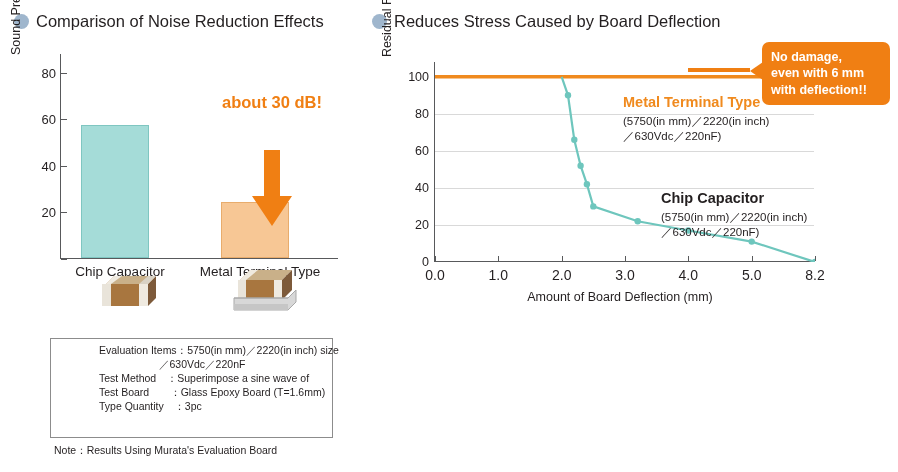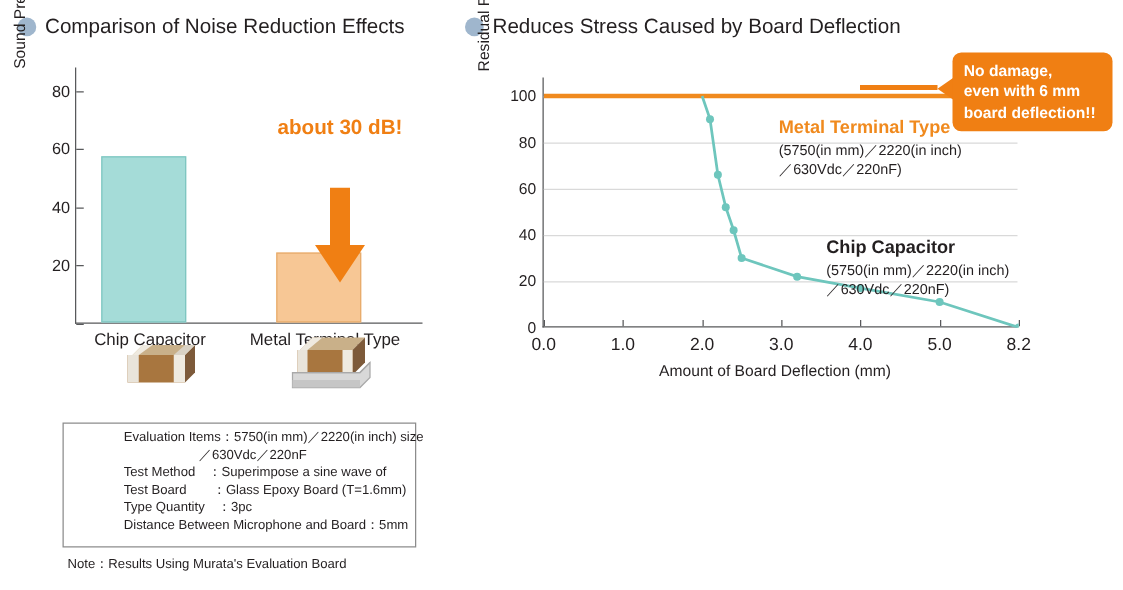--- a/index.html
+++ b/index.html
@@ -404,24 +404,20 @@
       <span class="note-key">Test Method　：</span>
       <span class="note-val">Superimpose a sine wave of</span>
     </div>
     <div class="note-row">
       <span class="note-key">Test Board　　：</span>
       <span class="note-val">Glass Epoxy Board (T=1.6mm)</span>
     </div>
     <div class="note-row">
       <span class="note-key">Type Quantity　：</span>
       <span class="note-val">3pc</span>
-    </div>
-    <div class="note-row">
-      <span class="note-key">Distance Between Microphone and Board：</span>
-      <span class="note-val">5mm</span>
     </div>
   </div>
   <div id="note-footer">Note：Results Using Murata's Evaluation Board</div>
 
   <div id="right-panel">
 
     <div class="y-axis-label-right">Residual Ratio (%)</div>
 
     <div id="right-plot">
 
@@ -486,16 +482,16 @@
     </div>
 
     <div id="x-axis-label-right">Amount of Board Deflection (mm)</div>
   </div>
 
   <div id="callout-arrow-line"></div>
   <div id="damage-callout-tail"></div>
   <div id="damage-callout">
     <div>No damage,</div>
     <div>even with 6 mm</div>
-    <div>board deflection!!</div>
+    <div>with deflection!!</div>
   </div>
 
 </div>
 
 </body></html>

